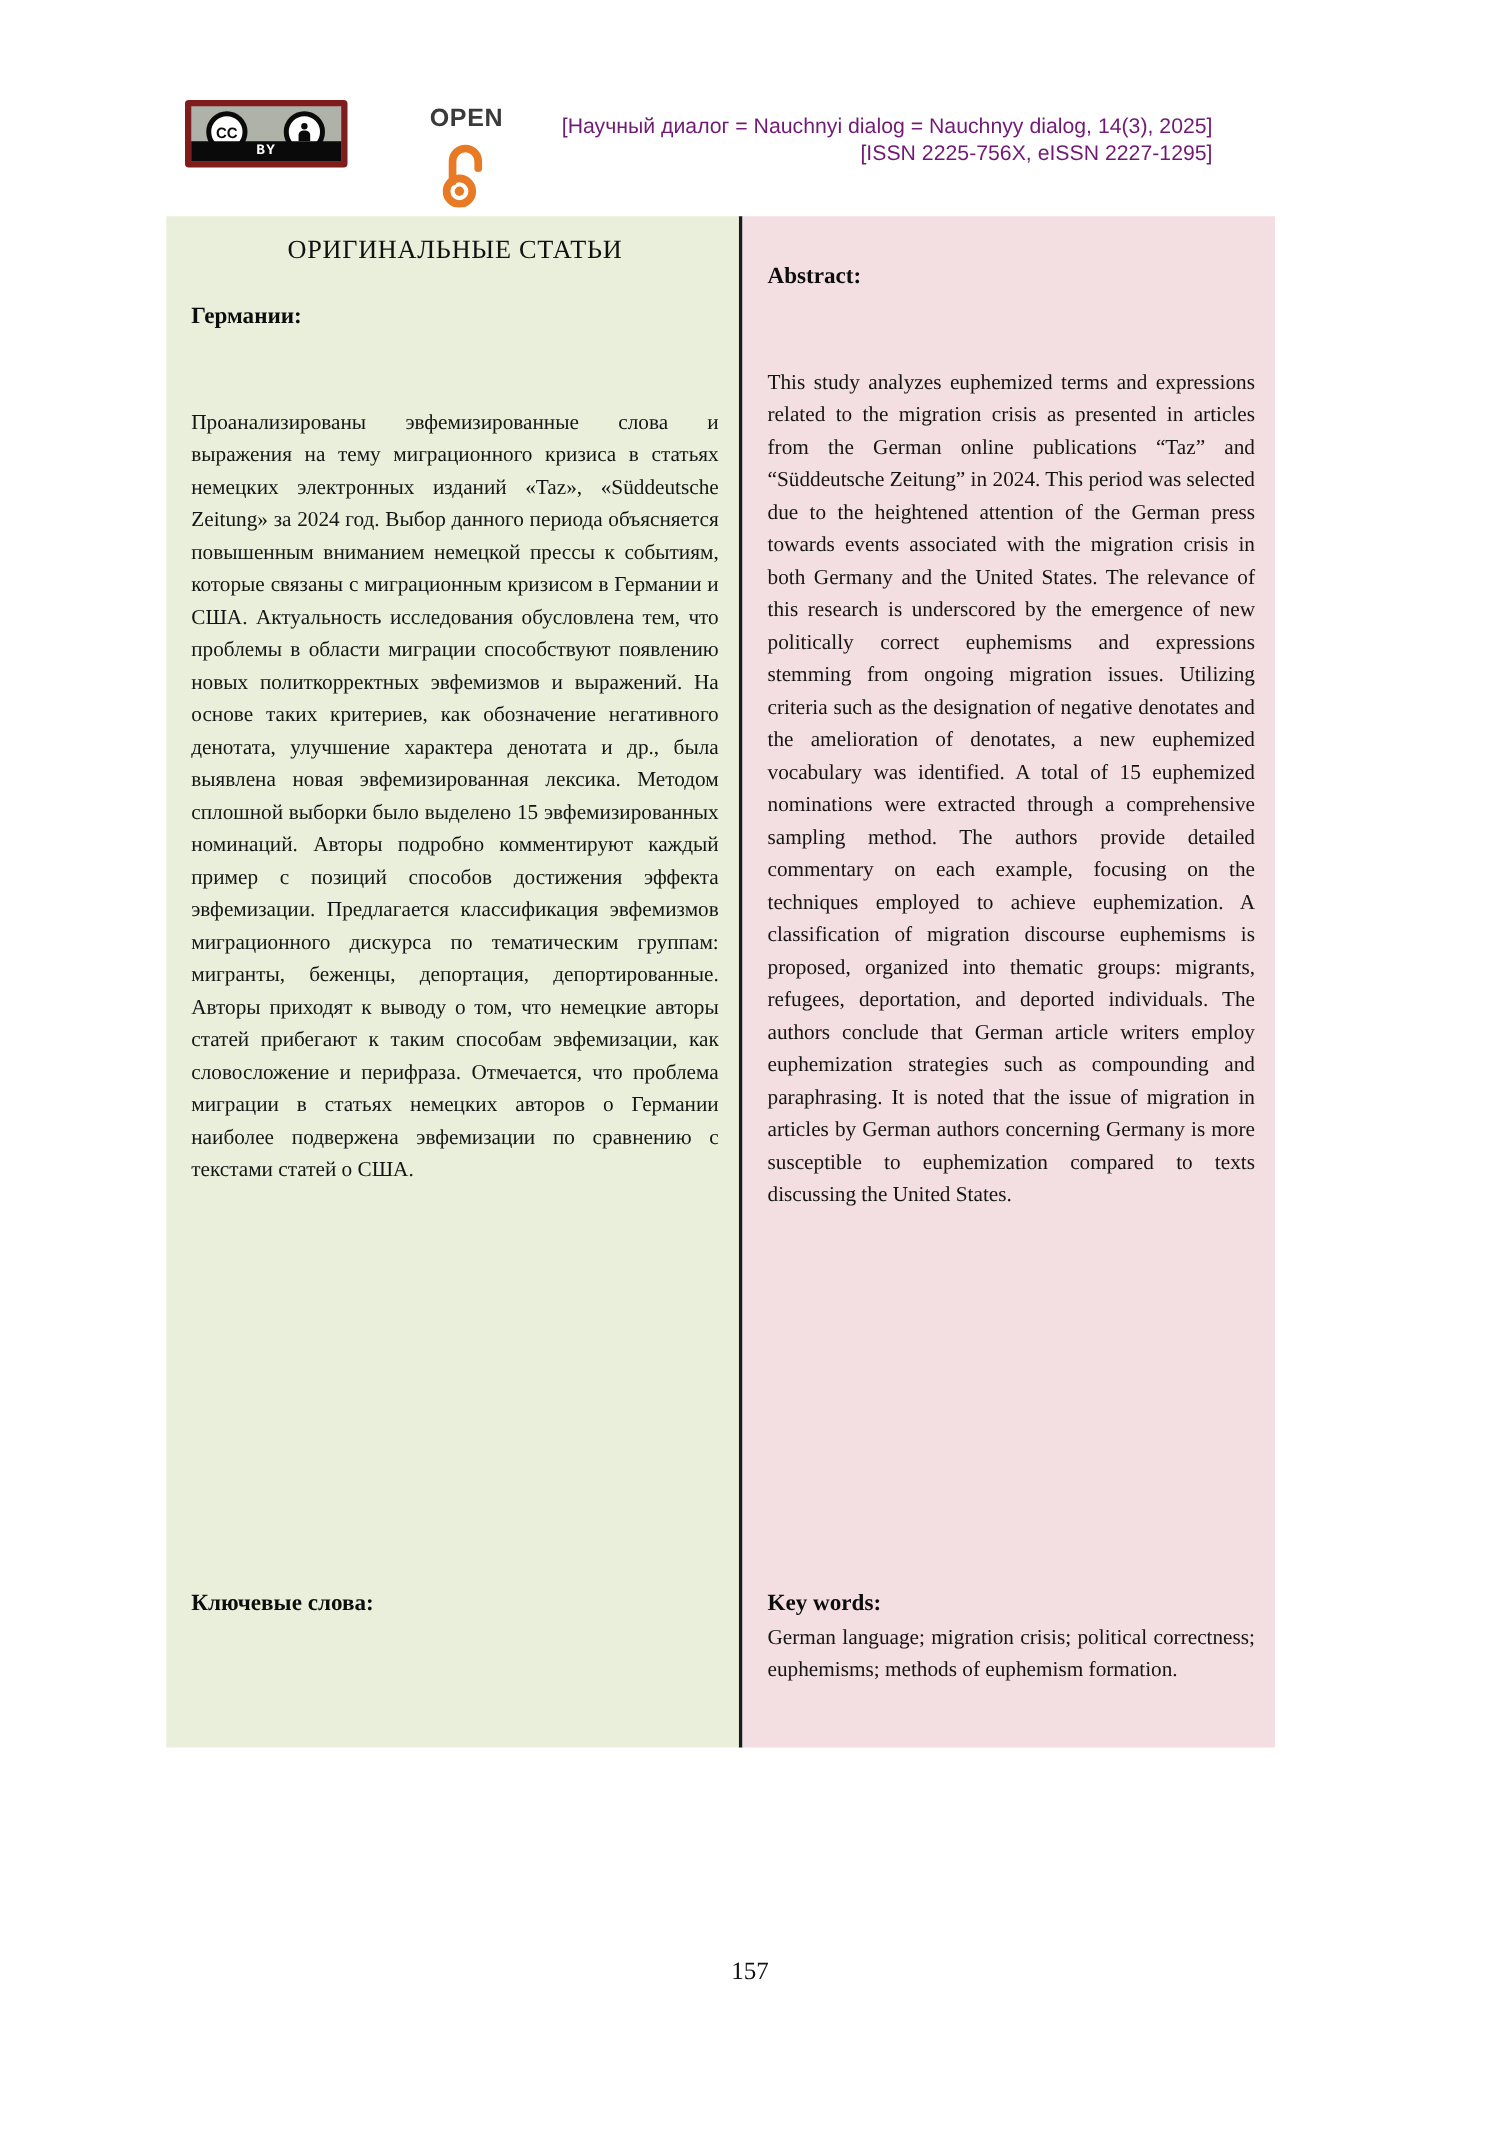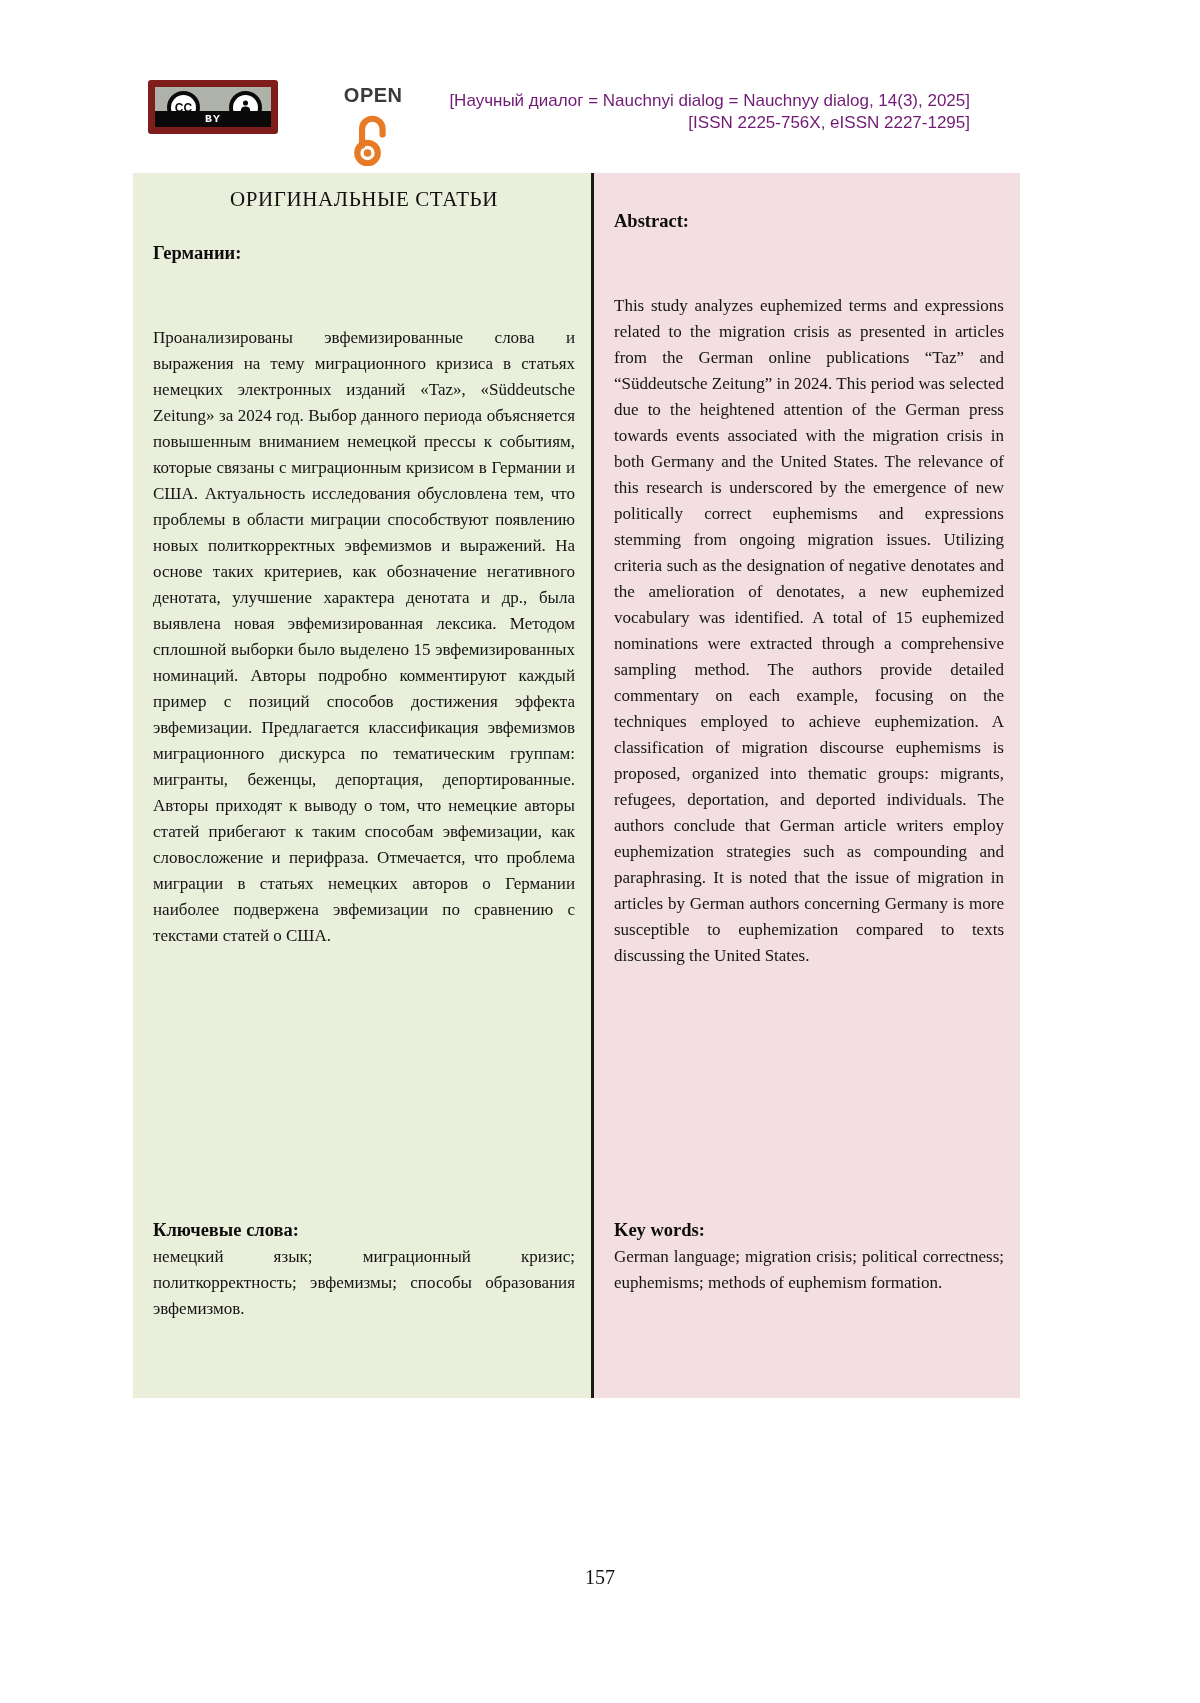--- a/index.html
+++ b/index.html
@@ -9,21 +9,21 @@
     font-family: "Liberation Serif", serif;
     color: #121212;
   }
   .page { position: relative; width: 1200px; height: 1703px; overflow: hidden; }
 
   
   .cc-badge {
     position: absolute; left: 148px; top: 80px;
     width: 130px; height: 54px;
     background: var(--cc-badge-gray, #aeb2a9);
-    border: 7px solid #7f1d1d; box-sizing: border-box; border-radius: 3px;
+    border: 5px solid #7f1d1d; box-sizing: border-box; border-radius: 3px;
   }
   .cc-strip {
     position: absolute; left: 0; right: 0; bottom: 0; height: 16px;
     background: #0a0a0a; color: #ffffff;
     font-family: Liberation Mono, monospace; font-weight: bold;
     font-size: 11.5px; line-height: 16px; text-align: center; letter-spacing: 1px;
   }
   .cc-circle {
     position: absolute; top: 4px; width: 33px; height: 33px;
     background: #ffffff; border: 4px solid #0a0a0a; border-radius: 50%;
@@ -68,21 +68,21 @@
     font-size: 21px; font-weight: normal; letter-spacing: 0.6px;
     line-height: 24px; color: #111111;
   }
   .label {
     margin-top: 30px; font-weight: bold; font-size: 18.5px; line-height: 24px; color: #0d0d0d;
   }
   .body {
     margin: 60px 0 0 0; text-align: justify;
     font-size: 17px; line-height: 26px; color: #141414;
   }
-  .keywords { position: absolute; top: 1045px; left: 20px; right: 16px; }
+  .keywords { position: absolute; top: 1098px; left: 20px; right: 16px; }
   .keywords .label { margin: 0; }
   .keywords .body { margin: 2px 0 0 0; }
 
   
   .page-number {
     position: absolute; top: 1566px; left: 0; width: 1200px;
     text-align: center; font-size: 20px; color: #111111;
   }
 </style>
 </head>
@@ -121,21 +121,20 @@
   </div>
 
   <main class="panels">
 
     <section class="panel green">
       <h2 class="section-header">ОРИГИНАЛЬНЫЕ СТАТЬИ</h2>
       <div class="label">Германии:</div>
       <p class="body">Проанализированы эвфемизированные слова и выражения на тему миграционного кризиса в статьях немецких электронных изданий «Taz», «Süddeutsche Zeitung» за 2024 год. Выбор данного периода объясняется повышенным вниманием немецкой прессы к событиям, которые связаны с миграционным кризисом в Германии и США. Актуальность исследования обусловлена тем, что проблемы в области миграции способствуют появлению новых политкорректных эвфемизмов и выражений. На основе таких критериев, как обозначение негативного денотата, улучшение характера денотата и др., была выявлена новая эвфемизированная лексика. Методом сплошной выборки было выделено 15 эвфемизированных номинаций. Авторы подробно комментируют каждый пример с позиций способов достижения эффекта эвфемизации. Предлагается классификация эвфемизмов миграционного дискурса по тематическим группам: мигранты, беженцы, депортация, депортированные. Авторы приходят к выводу о том, что немецкие авторы статей прибегают к таким способам эвфемизации, как словосложение и перифраза. Отмечается, что проблема миграции в статьях немецких авторов о Германии наиболее подвержена эвфемизации по сравнению с текстами статей о США.</p>
       <div class="keywords">
         <div class="label">Ключевые слова:</div>
-        <p class="body">немецкий язык; миграционный кризис; политкорректность; эвфемизмы; способы образования эвфемизмов.</p>
       </div>
     </section>
 
     <div class="divider"></div>
 
     <section class="panel pink">
       <div class="label">Abstract:</div>
       <p class="body">This study analyzes euphemized terms and expressions related to the migration crisis as presented in articles from the German online publications “Taz” and “Süddeutsche Zeitung” in 2024. This period was selected due to the heightened attention of the German press towards events associated with the migration crisis in both Germany and the United States. The relevance of this research is underscored by the emergence of new politically correct euphemisms and expressions stemming from ongoing migration issues. Utilizing criteria such as the designation of negative denotates and the amelioration of denotates, a new euphemized vocabulary was identified. A total of 15 euphemized nominations were extracted through a comprehensive sampling method. The authors provide detailed commentary on each example, focusing on the techniques employed to achieve euphemization. A classification of migration discourse euphemisms is proposed, organized into thematic groups: migrants, refugees, deportation, and deported individuals. The authors conclude that German article writers employ euphemization strategies such as compounding and paraphrasing. It is noted that the issue of migration in articles by German authors concerning Germany is more susceptible to euphemization compared to texts discussing the United States.</p>
       <div class="keywords">
         <div class="label">Key words:</div>

